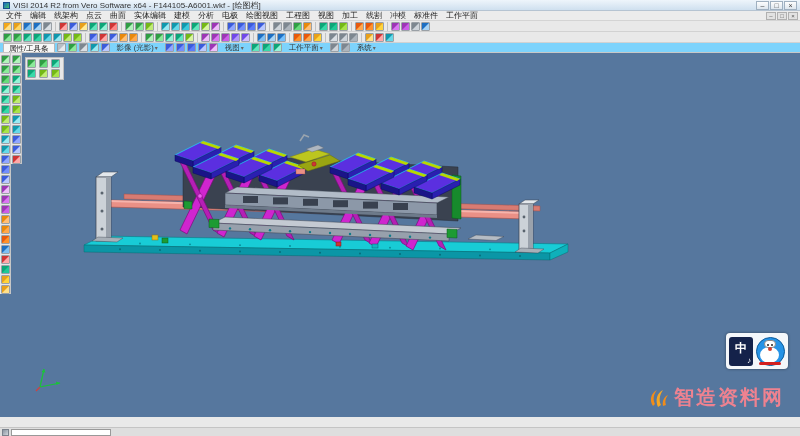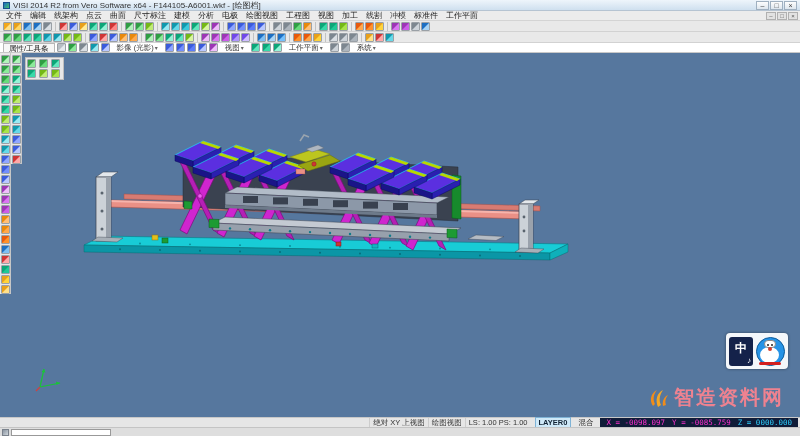--- a/index.html
+++ b/index.html
@@ -15,21 +15,21 @@
   .menubar{position:absolute;top:11px;left:0;width:800px;height:10px;background:#ececec;border-bottom:1px solid #d4d4d4;display:flex;align-items:center;padding:0 2px;}
   .menu-item{font-size:8px;padding:0 4px;color:#222;white-space:nowrap;}
   .child-controls{margin-left:auto;display:flex;gap:1px;}
   .child-btn{width:10px;height:8px;border:1px solid #b0b0b0;background:#e2e2e2;font-size:6px;line-height:6px;text-align:center;color:#555;}
 
   
   .toolbar{position:absolute;left:0;width:800px;height:11px;background:#e9e9e9;border-bottom:1px solid #d2d2d2;display:flex;align-items:center;padding:0 3px;gap:1px;overflow:hidden;}
   .tb1{top:21px}.tb2{top:32px}
   .tbi{width:9px;height:9px;border:1px solid #9aa0a6;border-radius:1px;display:inline-block;flex:0 0 auto;}
   .tbsep{width:1px;height:9px;background:#c2c2c2;margin:0 2px;display:inline-block;flex:0 0 auto;}
-  .ribbonrow{position:absolute;top:43px;left:0;width:800px;height:10px;background:#ffffff;border-bottom:1px solid #c8c8c8;display:flex;align-items:center;padding:0 3px;gap:2px;overflow:hidden;}
+  .ribbonrow{position:absolute;top:43px;left:0;width:800px;height:10px;background:#7dd3fc;border-bottom:1px solid #c8c8c8;display:flex;align-items:center;padding:0 3px;gap:2px;overflow:hidden;}
   .rtab{font-size:7.5px;background:#f7f7f7;border:1px solid #b8b8b8;border-bottom:none;padding:0 5px;height:9px;line-height:9px;white-space:nowrap;}
   .rgroup{font-size:7.5px;color:#333;padding:0 3px;margin:0 2px;white-space:nowrap;}
   .rgroup .caret{font-size:6px;color:#666;margin-left:1px;}
 
   
   .viewport{position:absolute;top:53px;left:0;width:800px;height:364px;background:#56779e;overflow:hidden;}
   .side-col{position:absolute;top:0;background:#e8e8e8;border-right:1px solid #c6c6c6;display:flex;flex-direction:column;align-items:center;padding-top:2px;gap:1px;}
   .side-col.c1{left:0;width:11px;}
   .side-col.c2{left:11px;width:11px;}
   .float-tb{position:absolute;left:25px;top:4px;display:grid;grid-template-columns:repeat(3,11px);gap:1px;background:#e8e8e8;border:1px solid #bfbfbf;padding:1px;}
@@ -81,21 +81,21 @@
     </span>
   </div>
 
   <div class="menubar">
     <span style="display:flex;align-items:center;">
         <span class="menu-item">文件</span>
         <span class="menu-item">编辑</span>
         <span class="menu-item">线架构</span>
         <span class="menu-item">点云</span>
         <span class="menu-item">曲面</span>
-        <span class="menu-item">尺寸标注</span>
+        <span class="menu-item">实体编辑</span>
         <span class="menu-item">建模</span>
         <span class="menu-item">分析</span>
         <span class="menu-item">电极</span>
         <span class="menu-item">绘图视图</span>
         <span class="menu-item">工程图</span>
         <span class="menu-item">视图</span>
         <span class="menu-item">加工</span>
         <span class="menu-item">线割</span>
         <span class="menu-item">冲模</span>
         <span class="menu-item">标准件</span>
@@ -431,35 +431,19 @@
     <div class="watermark">
       <svg width="24" height="24" viewBox="0 0 24 24">
         <path d="M7 20 C3 14 5 7 11 4 C7 9 7 14 9 18 Z" fill="#f08c1a"></path>
         <path d="M12 21 C9 14 11 7 17 4 C13 10 13 15 15 19 Z" fill="#f5a623"></path>
         <path d="M17 20 C16 15 18 11 22 9 C19 13 19 16 20 19 Z" fill="#f08c1a"></path>
       </svg>
       <span class="wm-text">智造资料网</span>
     </div>
   </div>
 
-  <div class="statusrow">
-    <span class="status-right">
-      <span style="display:flex;align-items:center;">
-          <span class="seg">绝对 XY 上视图</span>
-          <span class="seg">绘图视图</span>
-          <span class="seg">LS: 1.00 PS: 1.00</span>
-        </span>
-      <span class="layer-chip">LAYER0</span>
-      <span class="mode-seg">混合</span>
-      <span class="coords">
-        <span class="cx">X = -0098.097</span>
-        <span class="cy">Y = -0085.759</span>
-        <span class="cz">Z = 0000.000</span>
-      </span>
-    </span>
-  </div>
 
   <div class="commandrow">
     <span class="cmd-icon"></span>
     <input type="text" value="" style="">
   </div>
 
 </div>
 
 </body></html>

